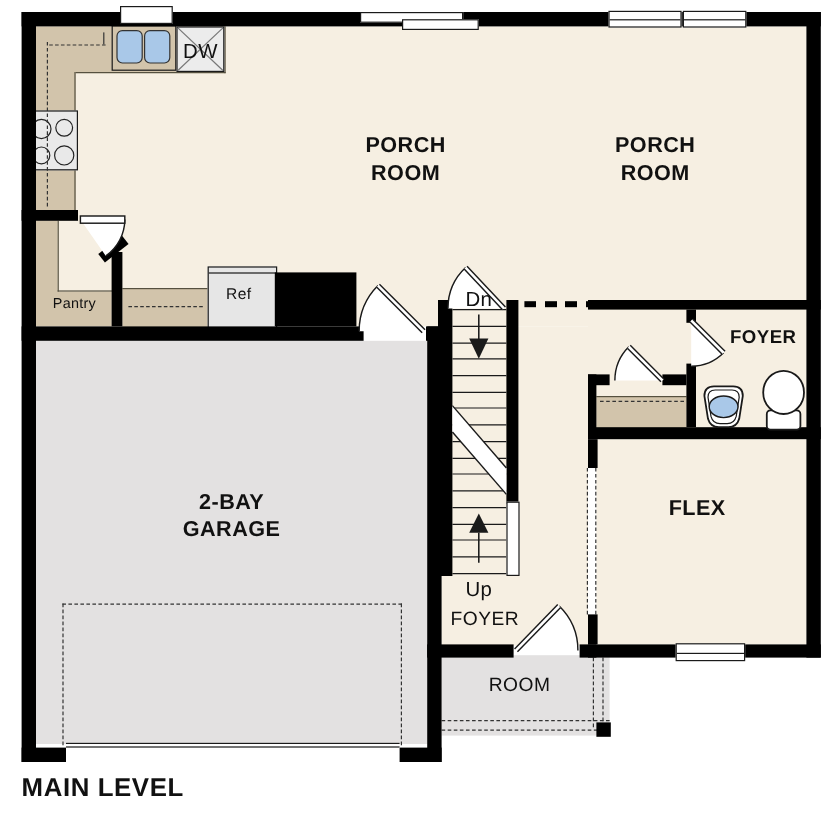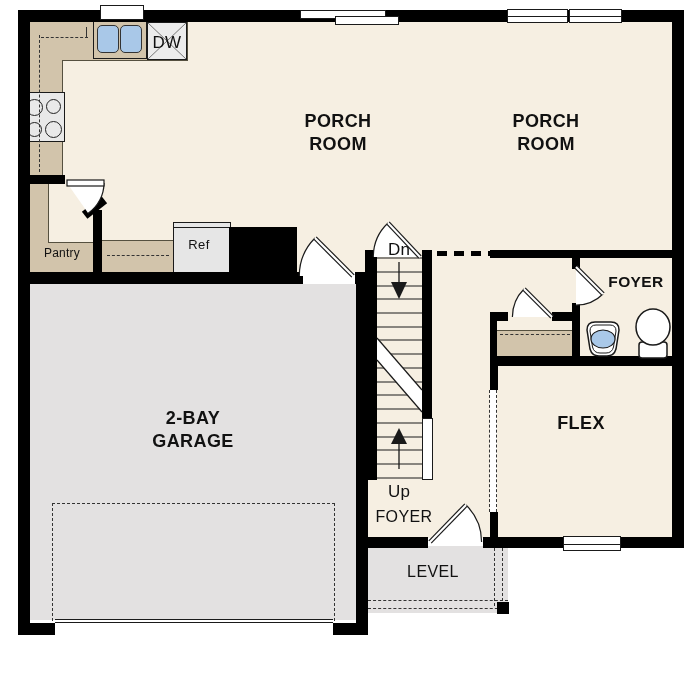--- a/index.html
+++ b/index.html
@@ -210,18 +210,19 @@
   </svg>
 
   <div class="wall" style="left:497px;top:602px;width:12px;height:12px"></div>
 
   <div class="lbl big" style="left:290px;top:110px;width:96px">PORCH ROOM</div>
   <div class="lbl big" style="left:490px;top:110px;width:112px">PORCH ROOM</div>
   <div class="lbl big" style="left:128px;top:407px;width:130px">2-BAY GARAGE</div>
   <div class="lbl big" style="left:536px;top:412px;width:90px">FLEX</div>
   <div class="lbl" style="left:602px;top:272px;width:68px;font-weight:bold;font-size:15.5px">FOYER</div>
   <div class="lbl med" style="left:366px;top:507px;width:76px">FOYER</div>
-  <div class="lbl med" style="left:392px;top:562px;width:82px">LEVEL</div>
+  <div class="lbl med" style="left:392px;top:562px;width:82px">ROOM</div>
   <div class="lbl sm" style="left:30px;top:246px;width:64px;font-size:12px">Pantry</div>
   <div class="lbl sm" style="left:381px;top:239px;width:36px">Dn</div>
   <div class="lbl sm" style="left:381px;top:481px;width:36px">Up</div>
 
+  <div class="lbl" style="left:18px;top:643px;width:220px;text-align:left;font-weight:bold;font-size:21.5px;letter-spacing:.5px">MAIN LEVEL</div>
 </div>
 
 </body></html>

